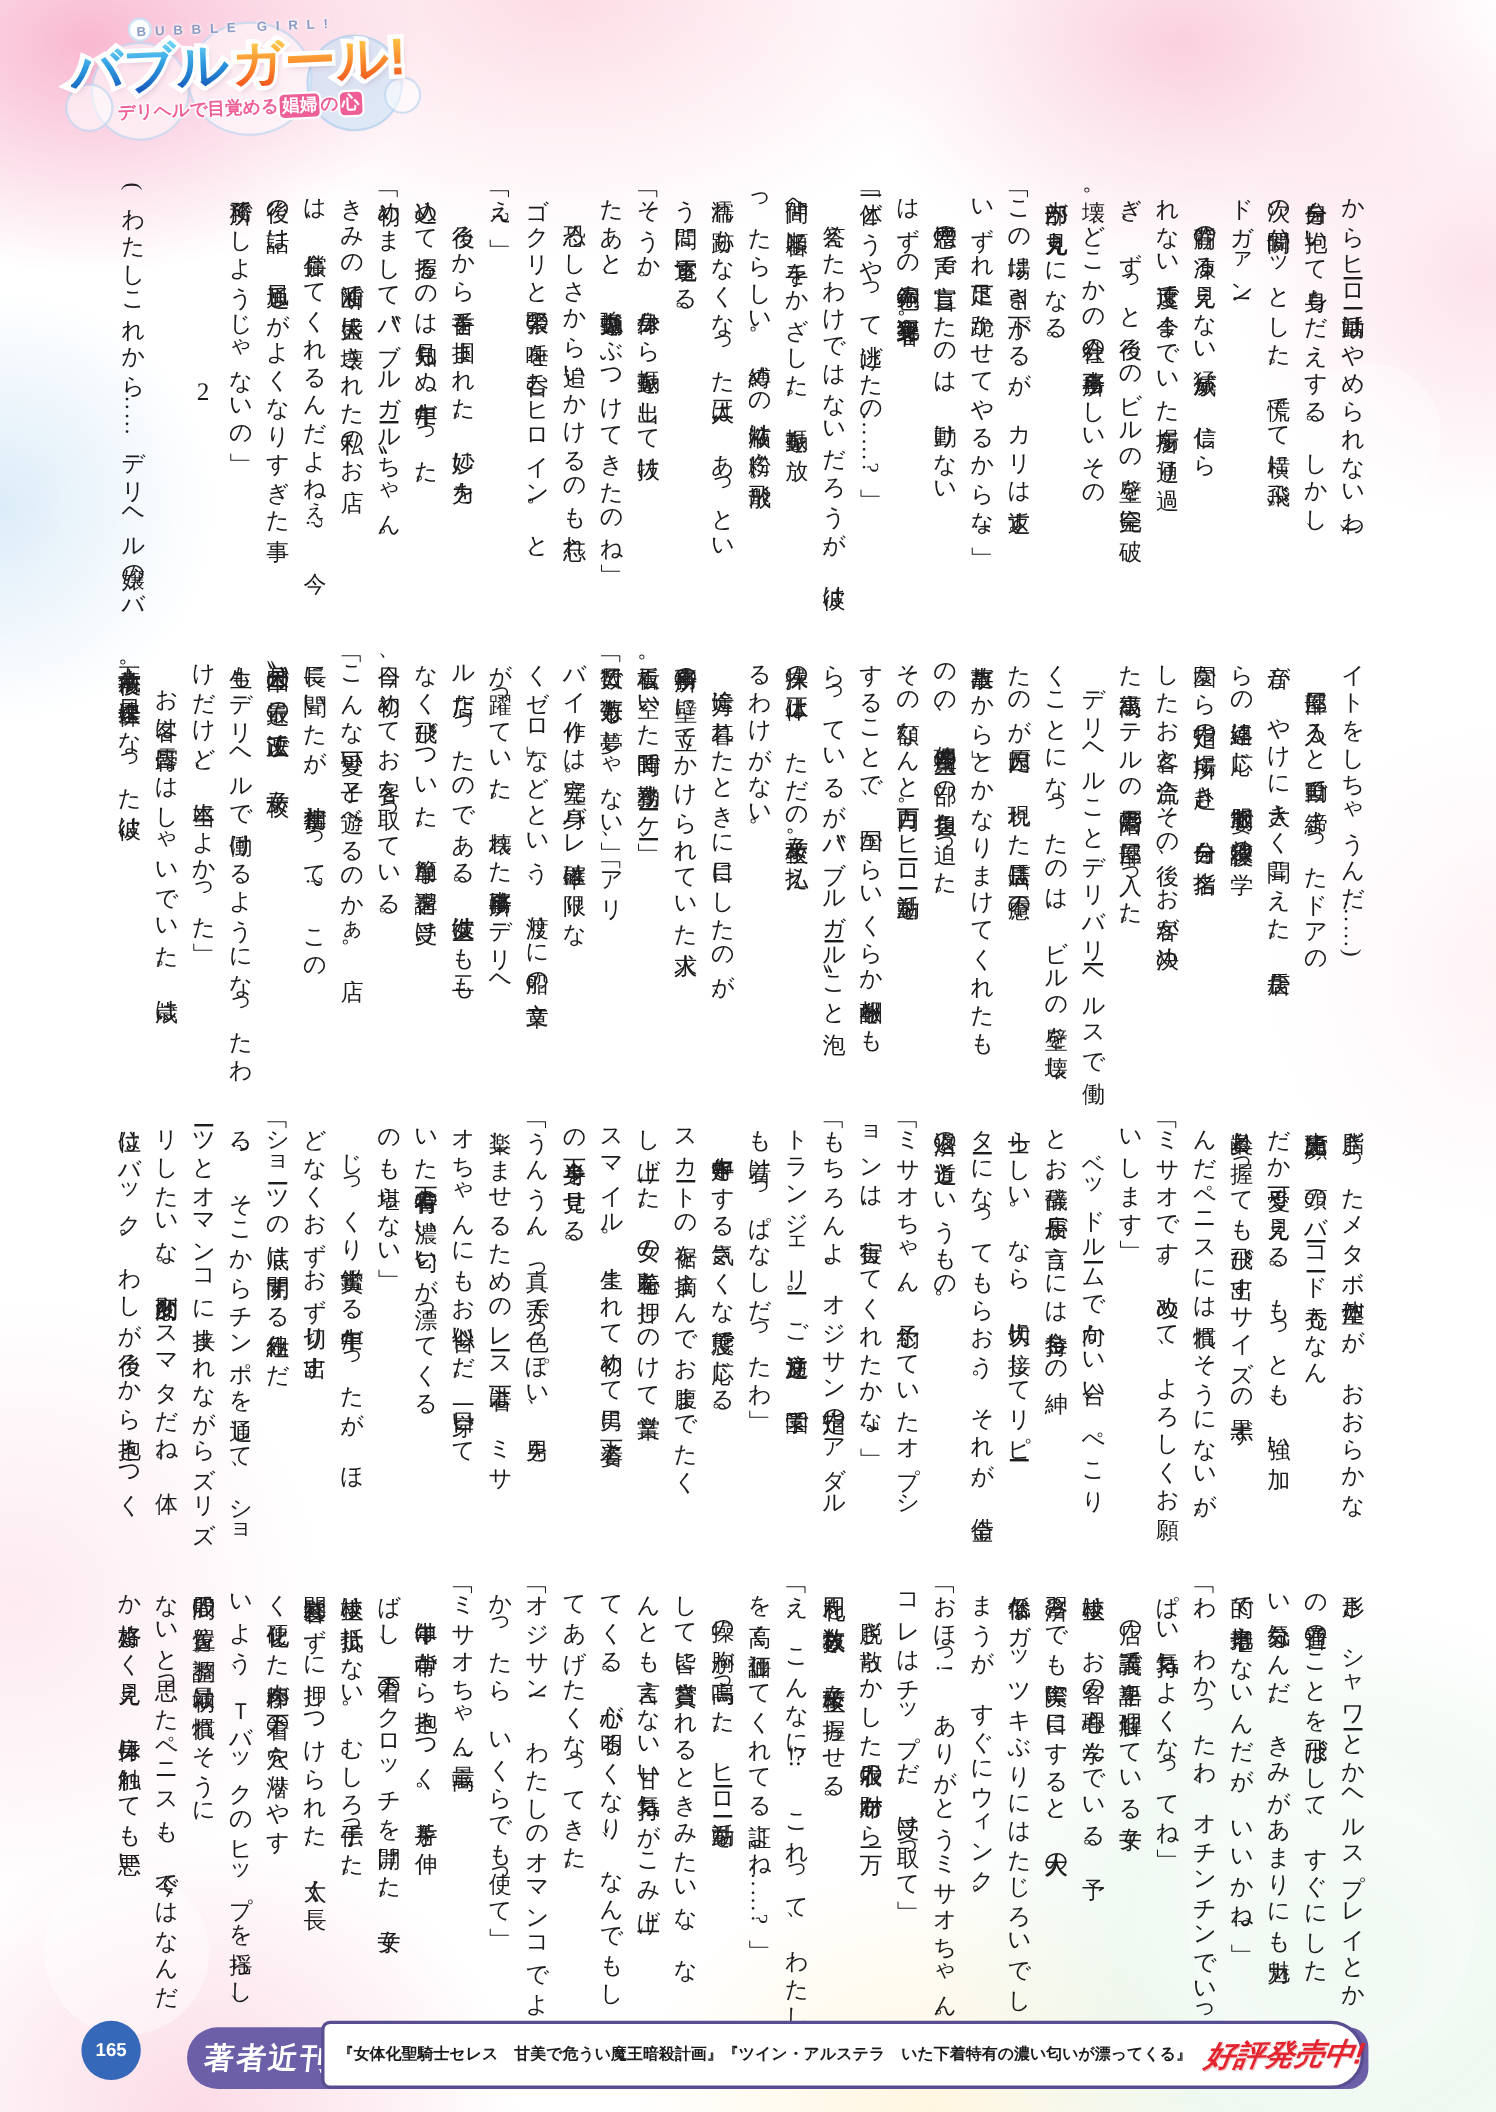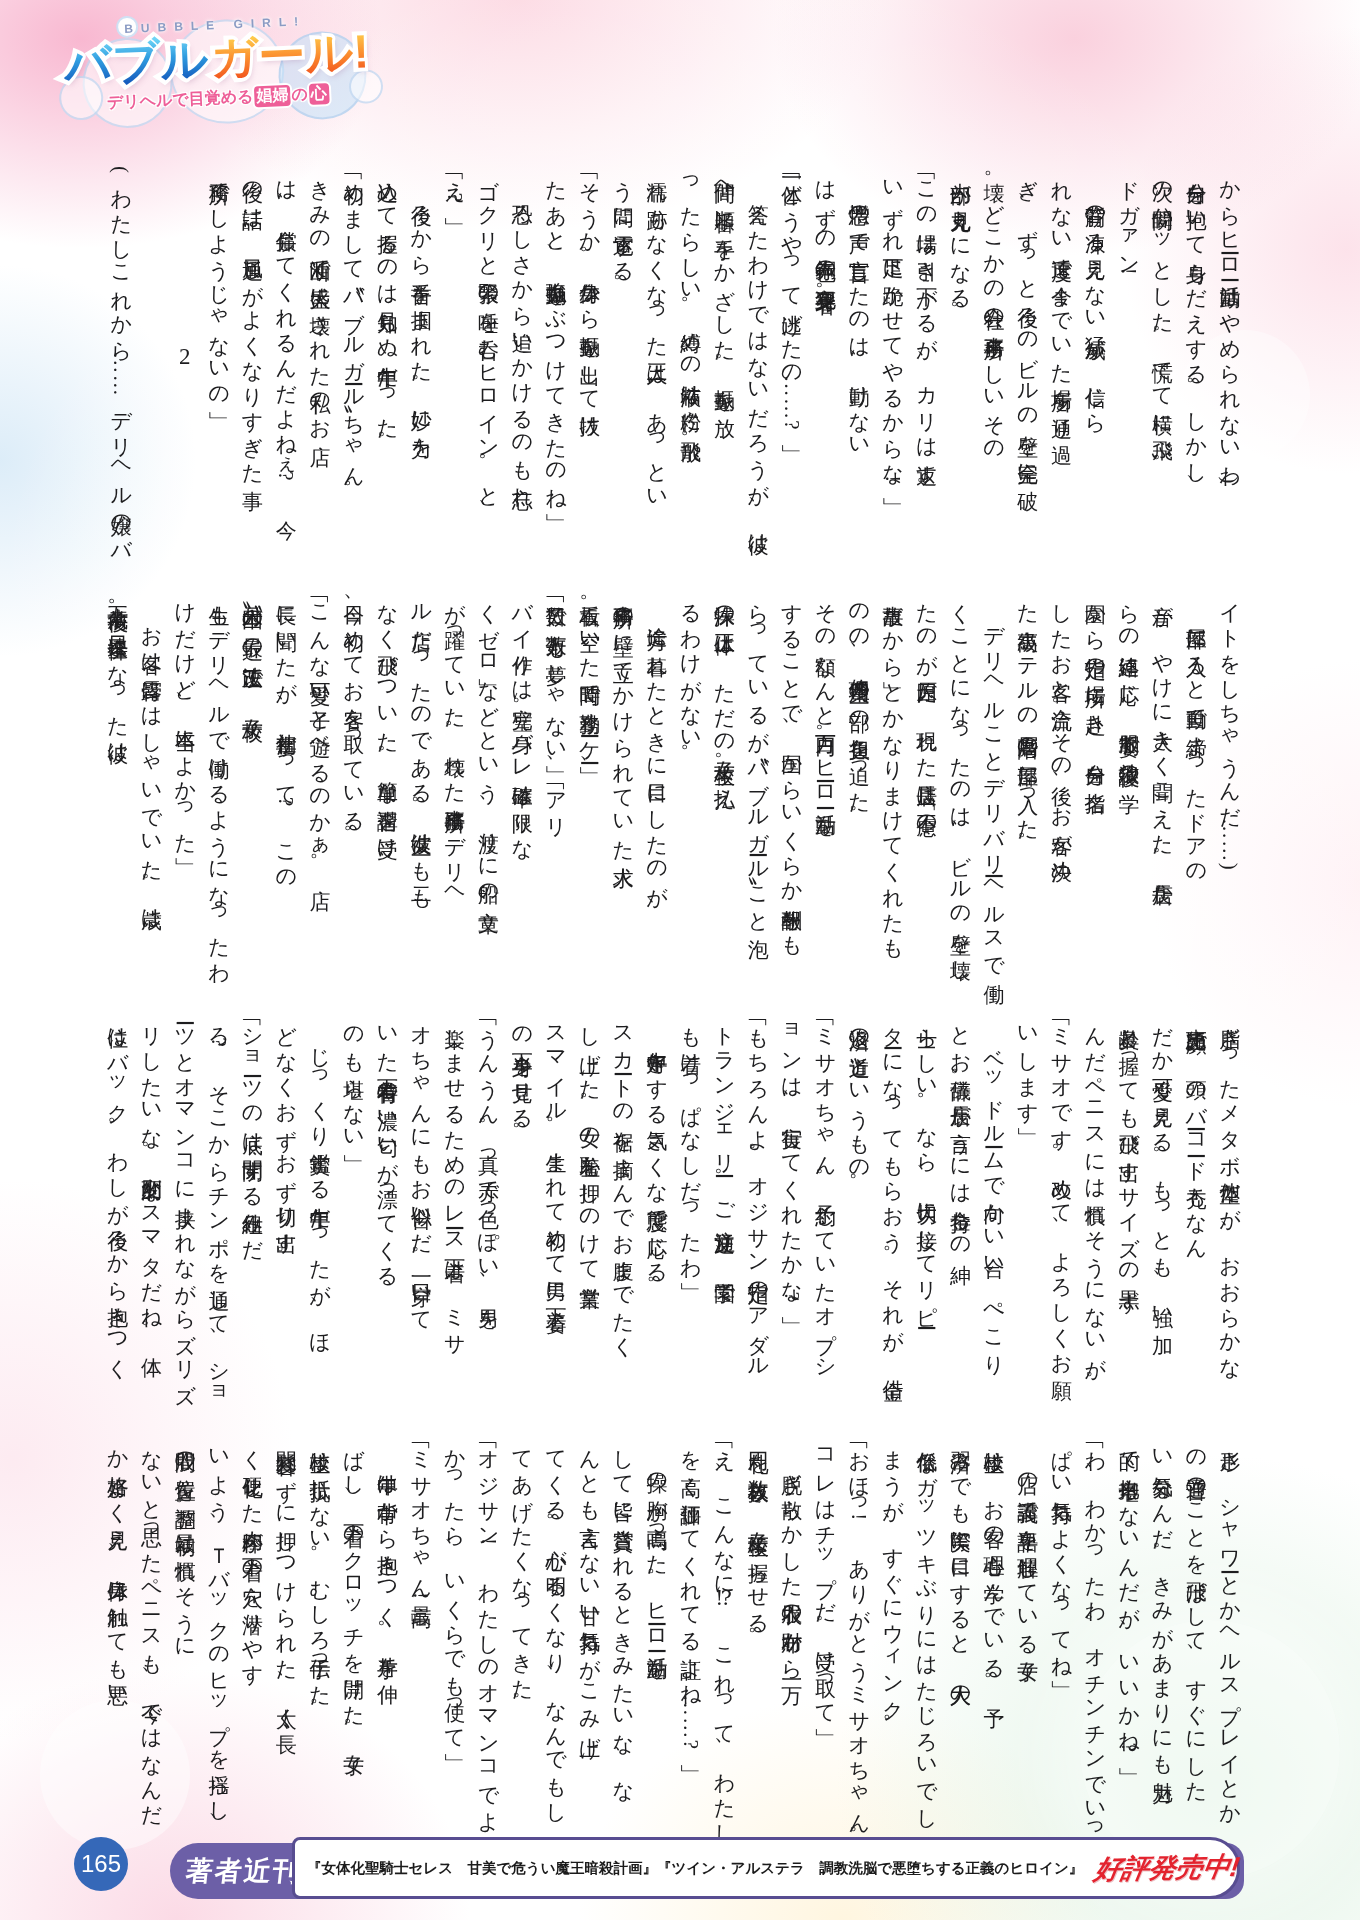--- a/index.html
+++ b/index.html
@@ -62,21 +62,21 @@
   .vcol {
     writing-mode:vertical-rl; text-orientation:mixed;
     font-size:21px; line-height:33.7px; letter-spacing:1.45px;
     color:#1d1d1f; white-space:nowrap; height:382px;
   }
   .chapter-col { width:64px; text-align:center; text-orientation:upright; font-size:23px; }
 
   
   .page-badge { position:absolute; left:74px; top:1837px; width:54px; height:54px; border-radius:50%;
     background:#3568b8; color:#fff; display:flex; align-items:center; justify-content:center;
-    font-family:"Liberation Sans","DejaVu Sans",sans-serif; font-size:24px; font-weight:normal; }
+    font-family:"Liberation Sans","DejaVu Sans",sans-serif; font-size:17px; font-weight:bold; }
   .footer-bar { position:absolute; left:170px; top:1843px; width:1074px; height:56px;
     background:#6c5fa7; border-radius:28px 18px 18px 28px; }
   .footer-label { position:absolute; left:16px; top:0; height:56px; display:flex; align-items:center;
     color:#fff; font-family:"Liberation Sans","DejaVu Sans",sans-serif; font-size:27px; font-weight:bold;
     letter-spacing:2px; transform:skewX(-6deg); }
   .footer-box { position:absolute; left:122px; top:-6px; width:948px; height:62px;
     background:#fff; border:3px solid #584d91; border-radius:8px 30px 30px 8px;
     box-sizing:border-box; display:flex; align-items:center; padding:0 8px 0 12px; }
   .book-lines { font-family:"Liberation Sans","DejaVu Sans",sans-serif; font-size:14.5px; font-weight:bold;
     color:#1b1b1b; line-height:23px; white-space:nowrap; }
@@ -223,17 +223,17 @@
       <div class="vcol">ないと思ったペニスも、今ではなんだ</div>
       <div class="vcol">か格好よく見え、身体に触れても悪い</div>
     </div>
 </div>
 
 <div class="page-badge">165</div>
 <div class="footer-bar">
   <div class="footer-label">著者近刊</div>
   <div class="footer-box">
     <div class="book-lines">
-      <div>『女体化聖騎士セレス　甘美で危うい魔王暗殺計画』『ツイン・アルステラ　調教洗脳で悪堕ちする正義のヒロイン』</div>
+      <div>『女体化聖騎士セレス　甘美で危うい魔王暗殺計画』『ツイン・アルステラ　いた下着特有の濃い匂いが漂ってくる』</div>
     </div>
     <div class="sale-badge">好評発売中!</div>
   </div>
 </div>
 
 </body></html>

